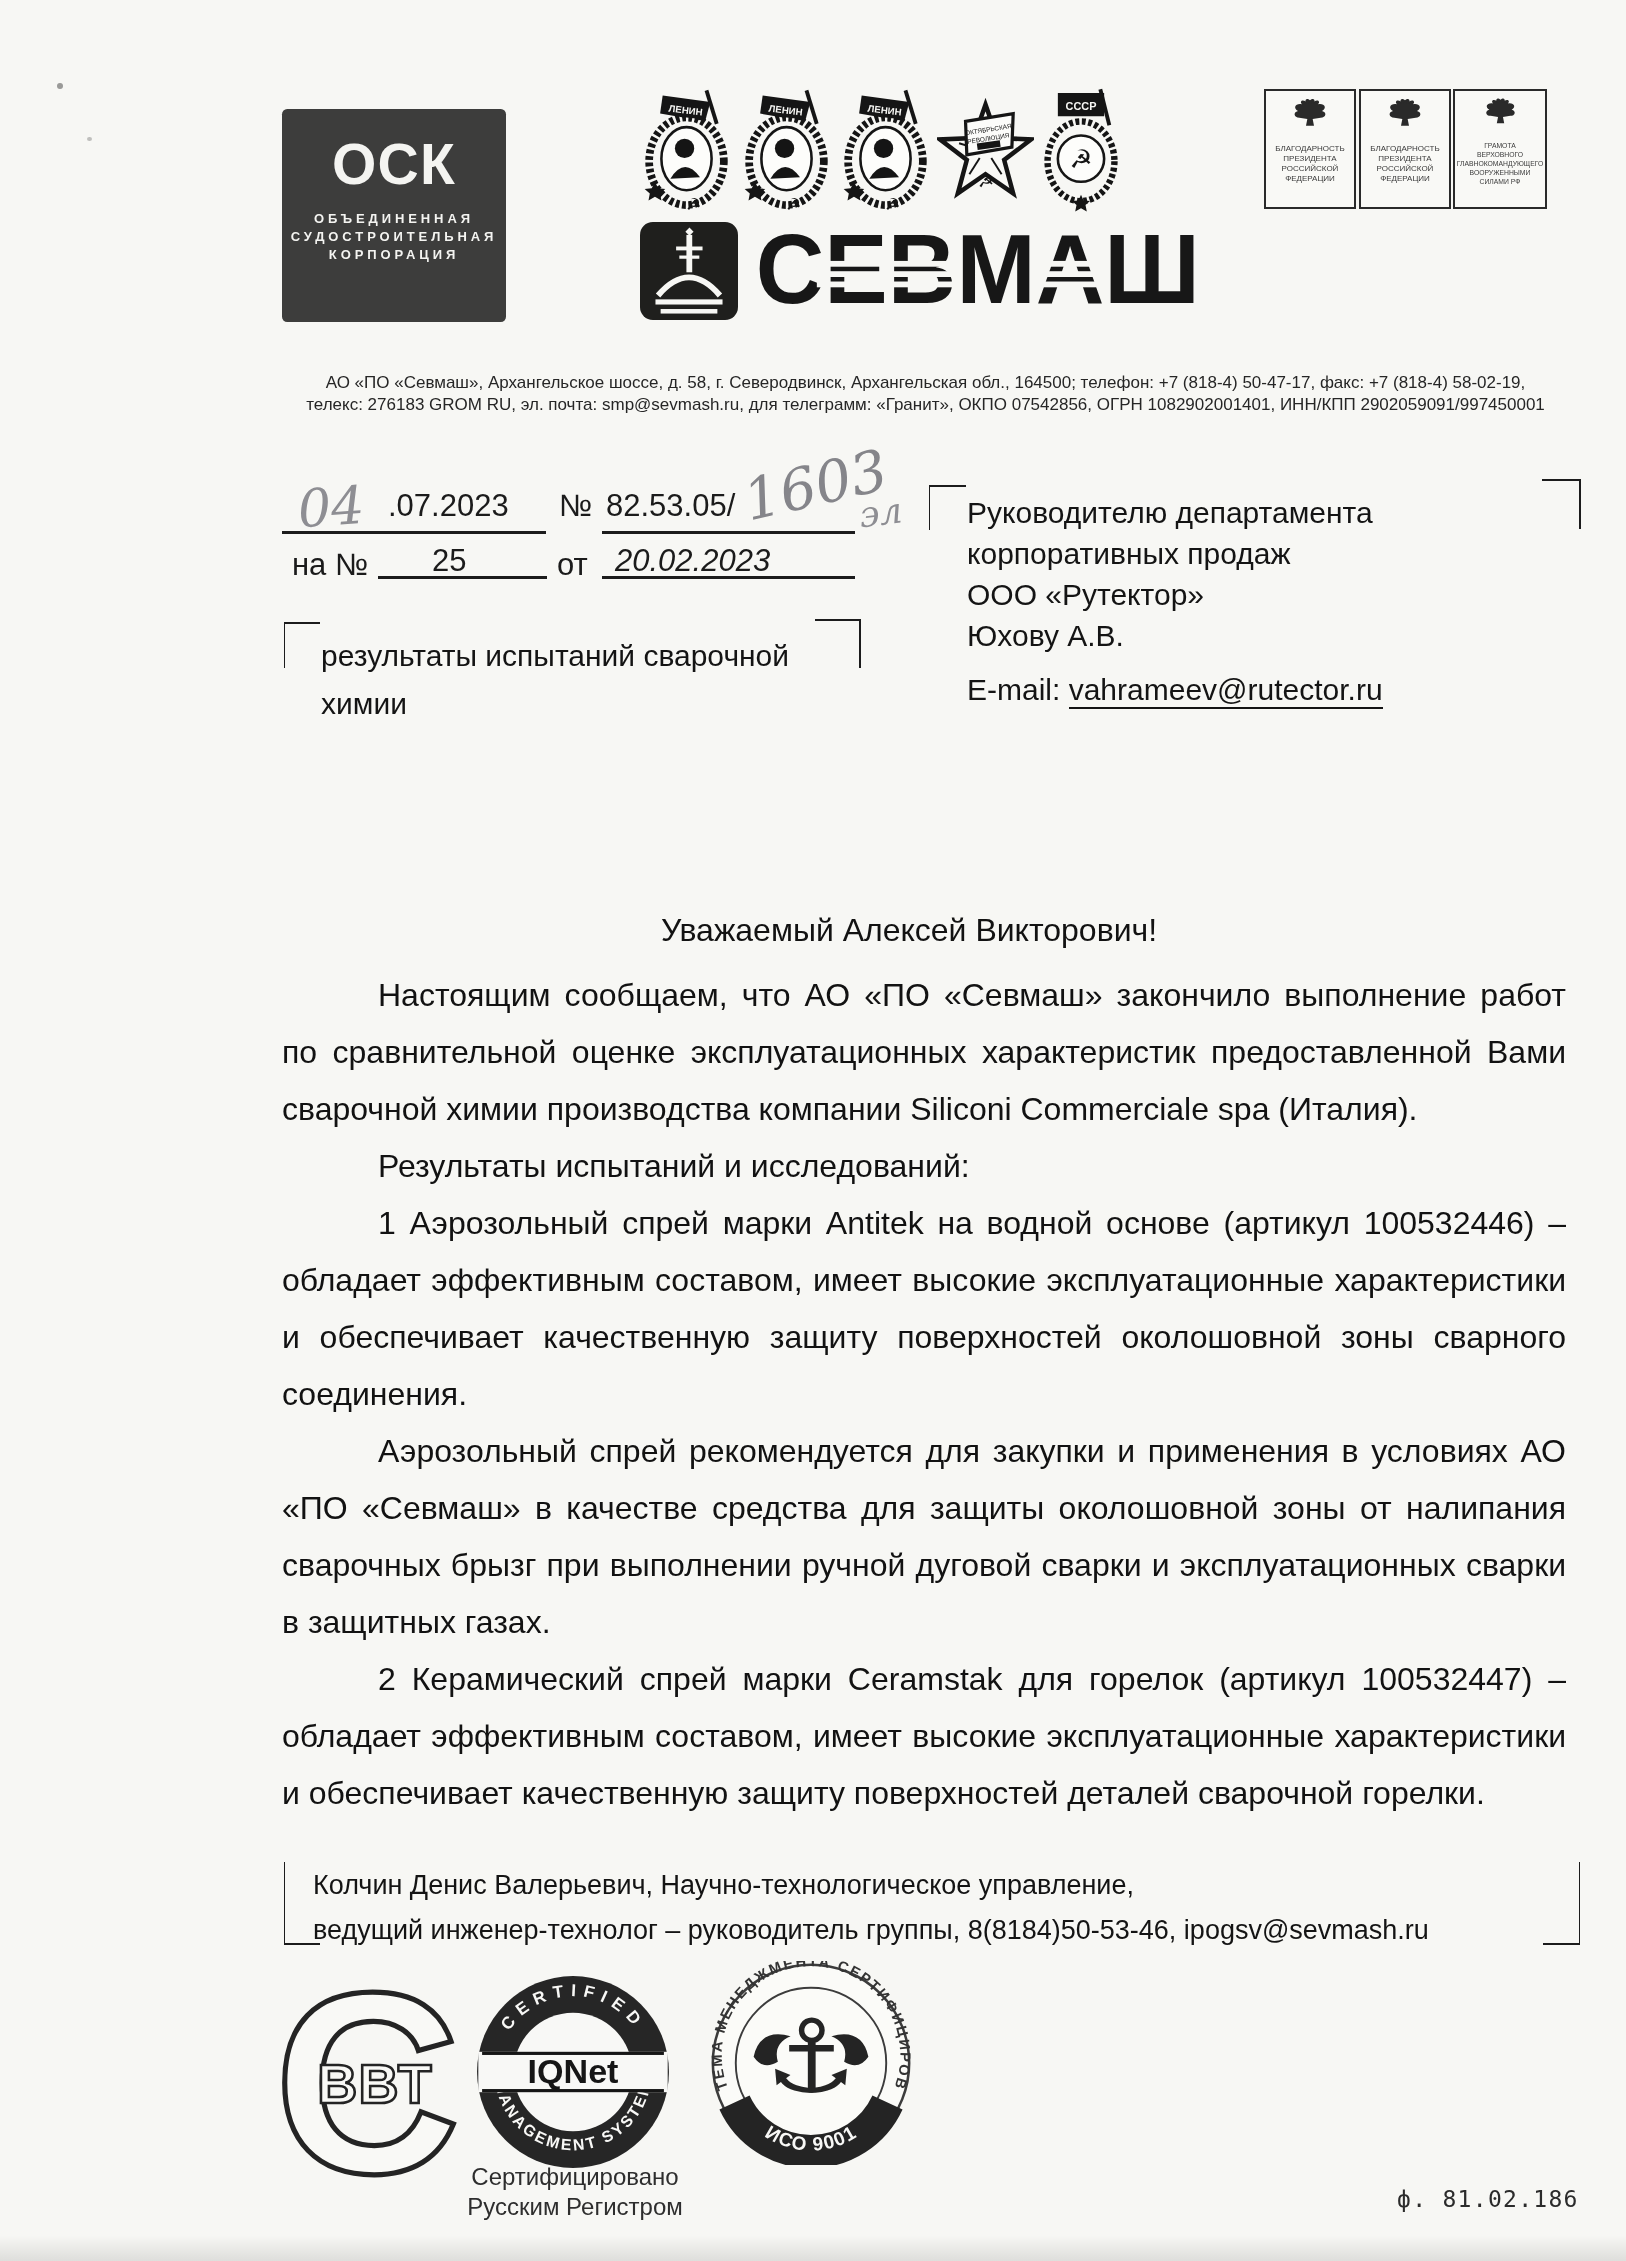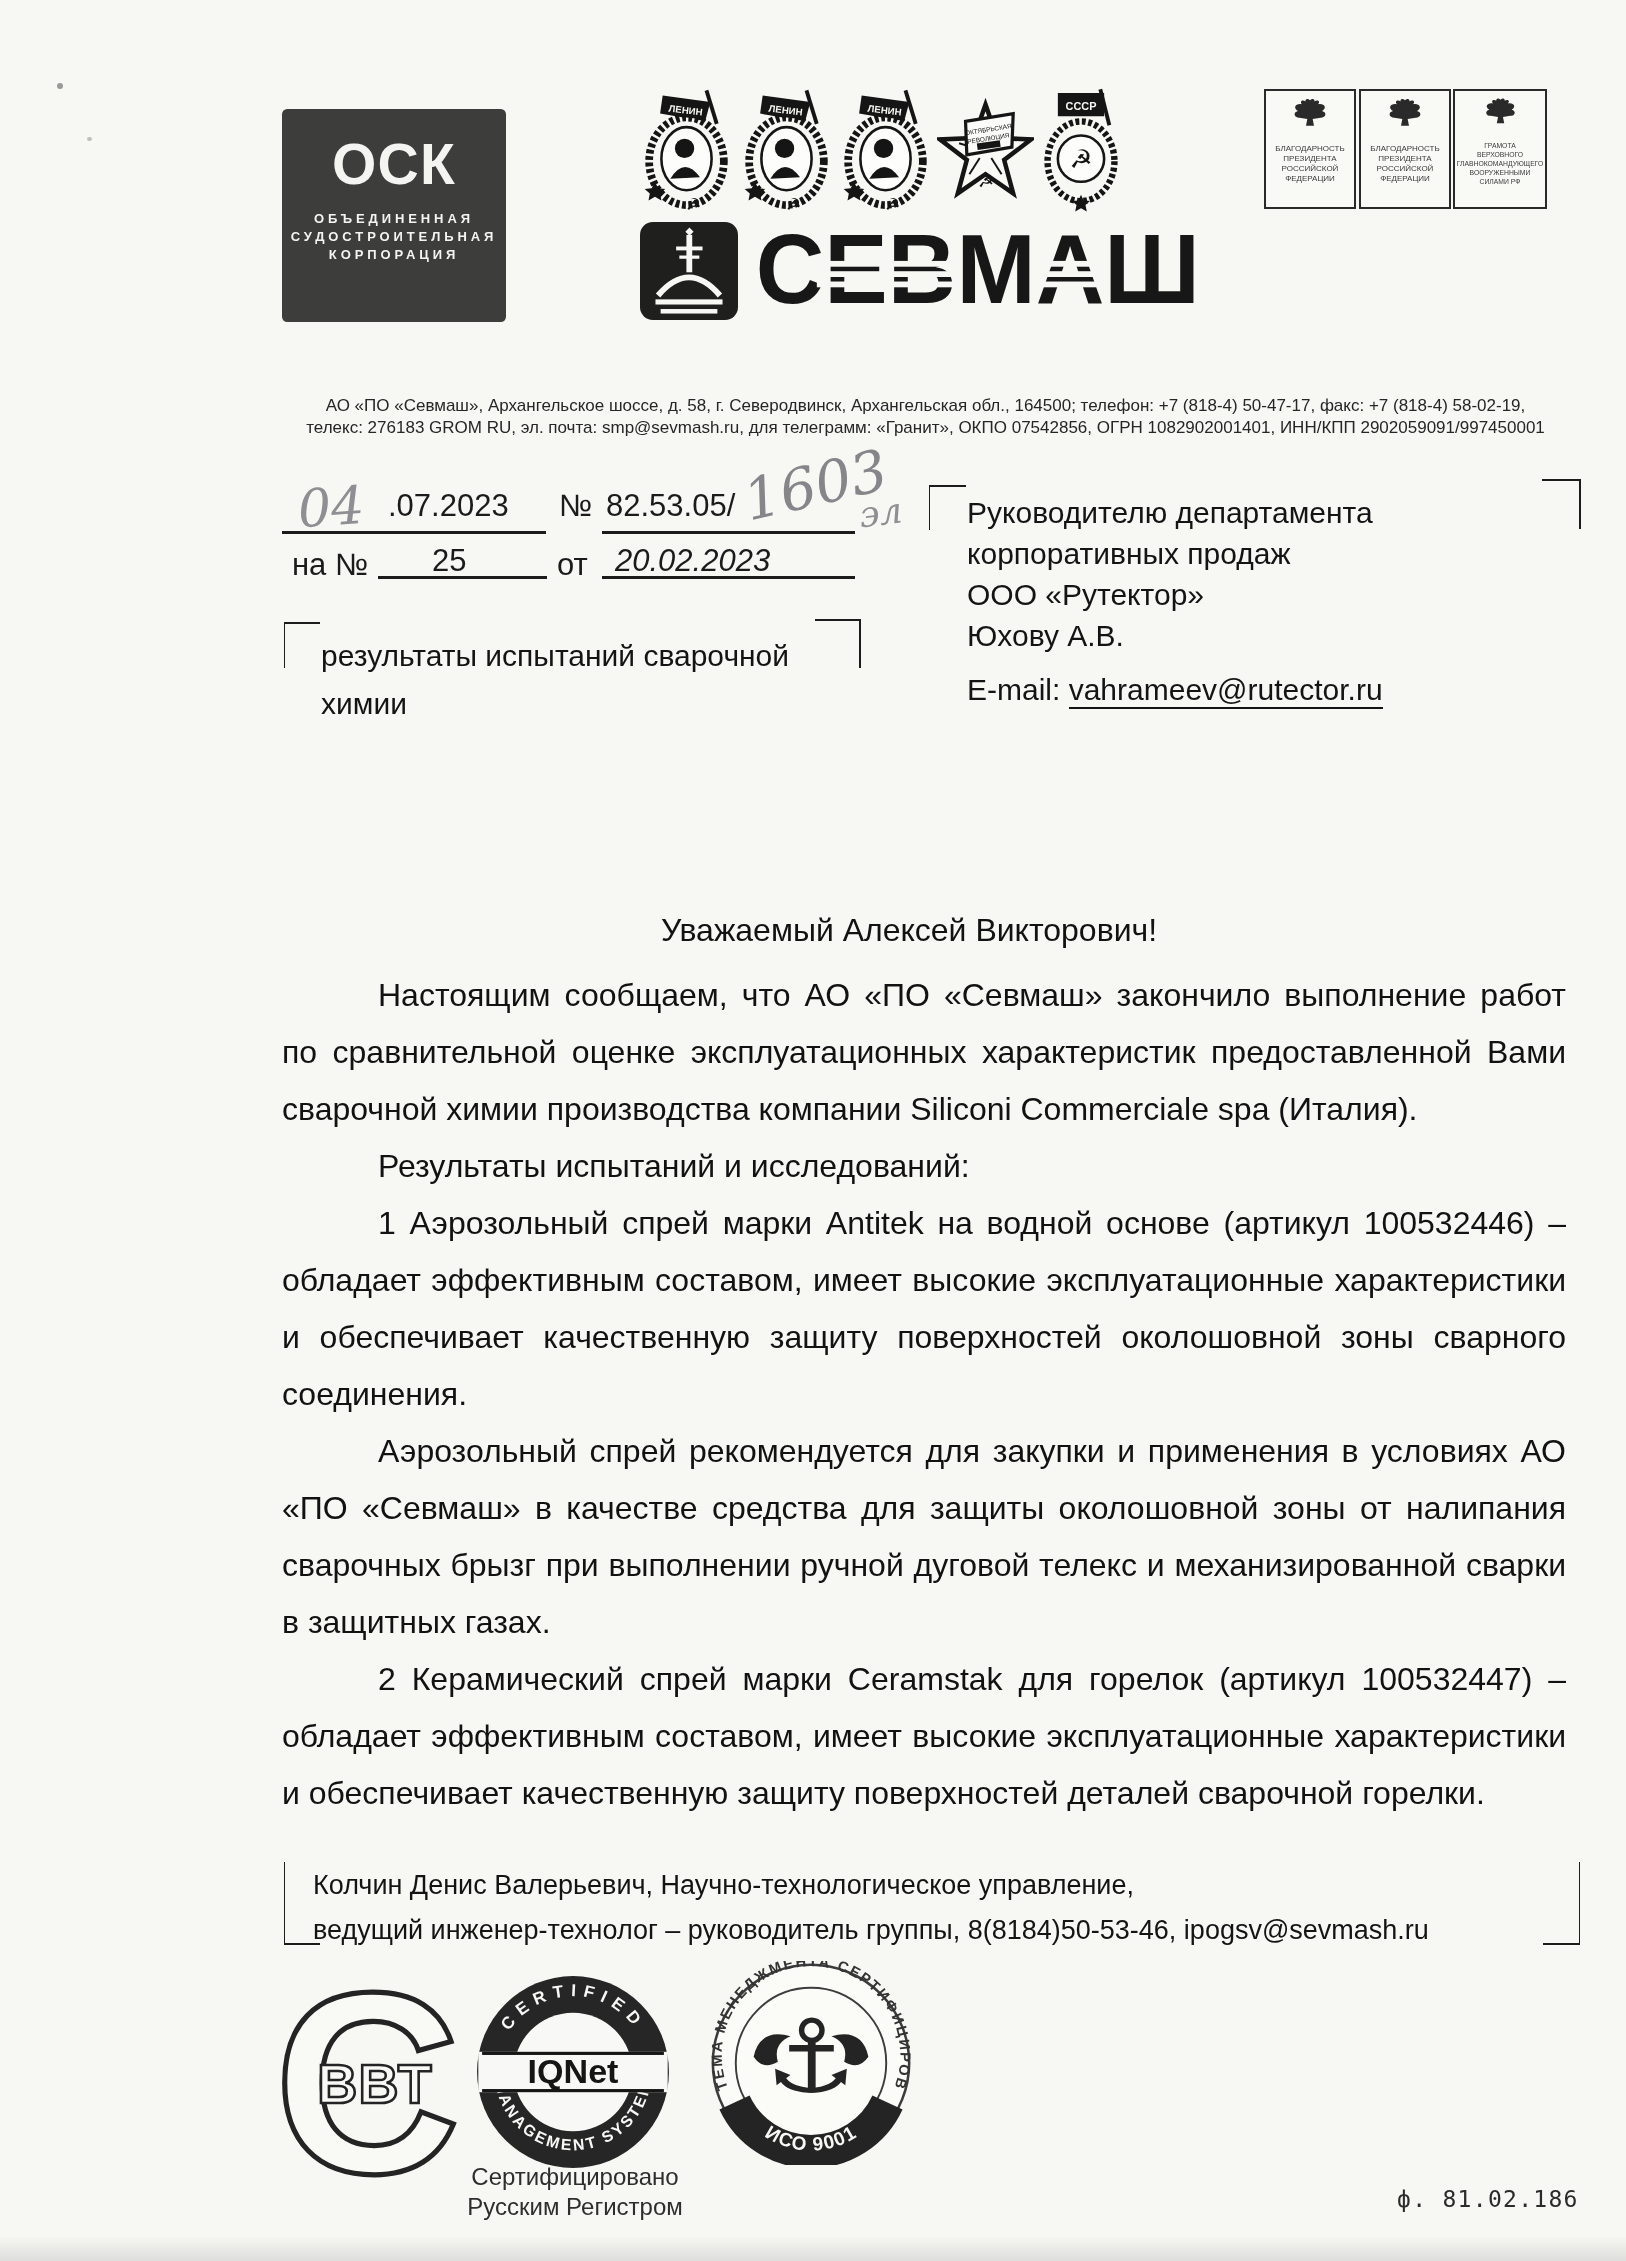--- a/index.html
+++ b/index.html
@@ -181,21 +181,21 @@
     <div class="ttl" style="font-size:6.8px;line-height:9px;">
       <div>ГРАМОТА</div>
       <div>ВЕРХОВНОГО</div>
       <div>ГЛАВНОКОМАНДУЮЩЕГО</div>
       <div>ВООРУЖЕННЫМИ</div>
       <div>СИЛАМИ РФ</div>
     </div>
   </div>
 
 
-  <div class="abs contacts" style="left:282px;top:395px;width:1287px;">
+  <div class="abs contacts" style="left:282px;top:372px;width:1287px;">
     <div>АО «ПО «Севмаш», Архангельское шоссе, д. 58, г. Северодвинск, Архангельская обл., 164500; телефон: +7 (818-4) 50-47-17, факс: +7 (818-4) 58-02-19,</div>
     <div>телекс: 276183 GROM RU, эл. почта: smp@sevmash.ru, для телеграмм: «Гранит», ОКПО 07542856, ОГРН 1082902001401, ИНН/КПП 2902059091/997450001</div>
   </div>
 
   <div class="abs hand" style="left:298px;top:477px;font-size:52px;transform:rotate(-4deg);">04</div>
   <div class="abs reftext" style="left:388px;top:488px;">.07.2023</div>
   <div class="abs rule" style="left:282px;top:531px;width:264px;"></div>
   <div class="abs reftext" style="left:559px;top:488px;">№</div>
   <div class="abs reftext" style="left:606px;top:488px;">82.53.05/</div>
   <div class="abs hand" style="left:743px;top:452px;font-size:57px;transform:rotate(-13deg);color:#85858a;">1603</div>
@@ -227,21 +227,21 @@
     <div>результаты испытаний сварочной</div>
     <div>химии</div>
   </div>
 
   <div class="abs salutation" style="left:267px;top:912px;width:1284px;">Уважаемый Алексей Викторович!</div>
 
   <div class="abs body-text" style="left:282px;top:967px;">
     <p>Настоящим сообщаем, что АО «ПО «Севмаш» закончило выполнение работ по сравнительной оценке эксплуатационных характеристик предоставленной Вами сварочной химии производства компании Siliconi Commerciale spa (Италия).</p>
     <p>Результаты испытаний и исследований:</p>
     <p>1 Аэрозольный спрей марки Antitek на водной основе (артикул 100532446) – обладает эффективным составом, имеет высокие эксплуатационные характеристики и обеспечивает качественную защиту поверхностей околошовной зоны сварного соединения.</p>
-    <p>Аэрозольный спрей рекомендуется для закупки и применения в условиях АО «ПО «Севмаш» в качестве средства для защиты околошовной зоны от налипания сварочных брызг при выполнении ручной дуговой телекс и механизированной сварки в защитных газах.</p>
+    <p>Аэрозольный спрей рекомендуется для закупки и применения в условиях АО «ПО «Севмаш» в качестве средства для защиты околошовной зоны от налипания сварочных брызг при выполнении ручной дуговой сварки и эксплуатационных сварки в защитных газах.</p>
     <p>2 Керамический спрей марки Ceramstak для горелок (артикул 100532447) – обладает эффективным составом, имеет высокие эксплуатационные характеристики и обеспечивает качественную защиту поверхностей деталей сварочной горелки.</p>
   </div>
 
   <div class="abs cbl" style="left:284px;top:1862px;width:35px;height:81px;"></div>
   <div class="abs cbr" style="left:1543px;top:1862px;width:36px;height:81px;"></div>
   <div class="abs sig" style="left:313px;top:1863px;width:1215px;">
     <div>Колчин Денис Валерьевич, Научно-технологическое управление,</div>
     <div>ведущий инженер-технолог – руководитель группы, 8(8184)50-53-46, ipogsv@sevmash.ru</div>
   </div>
 

